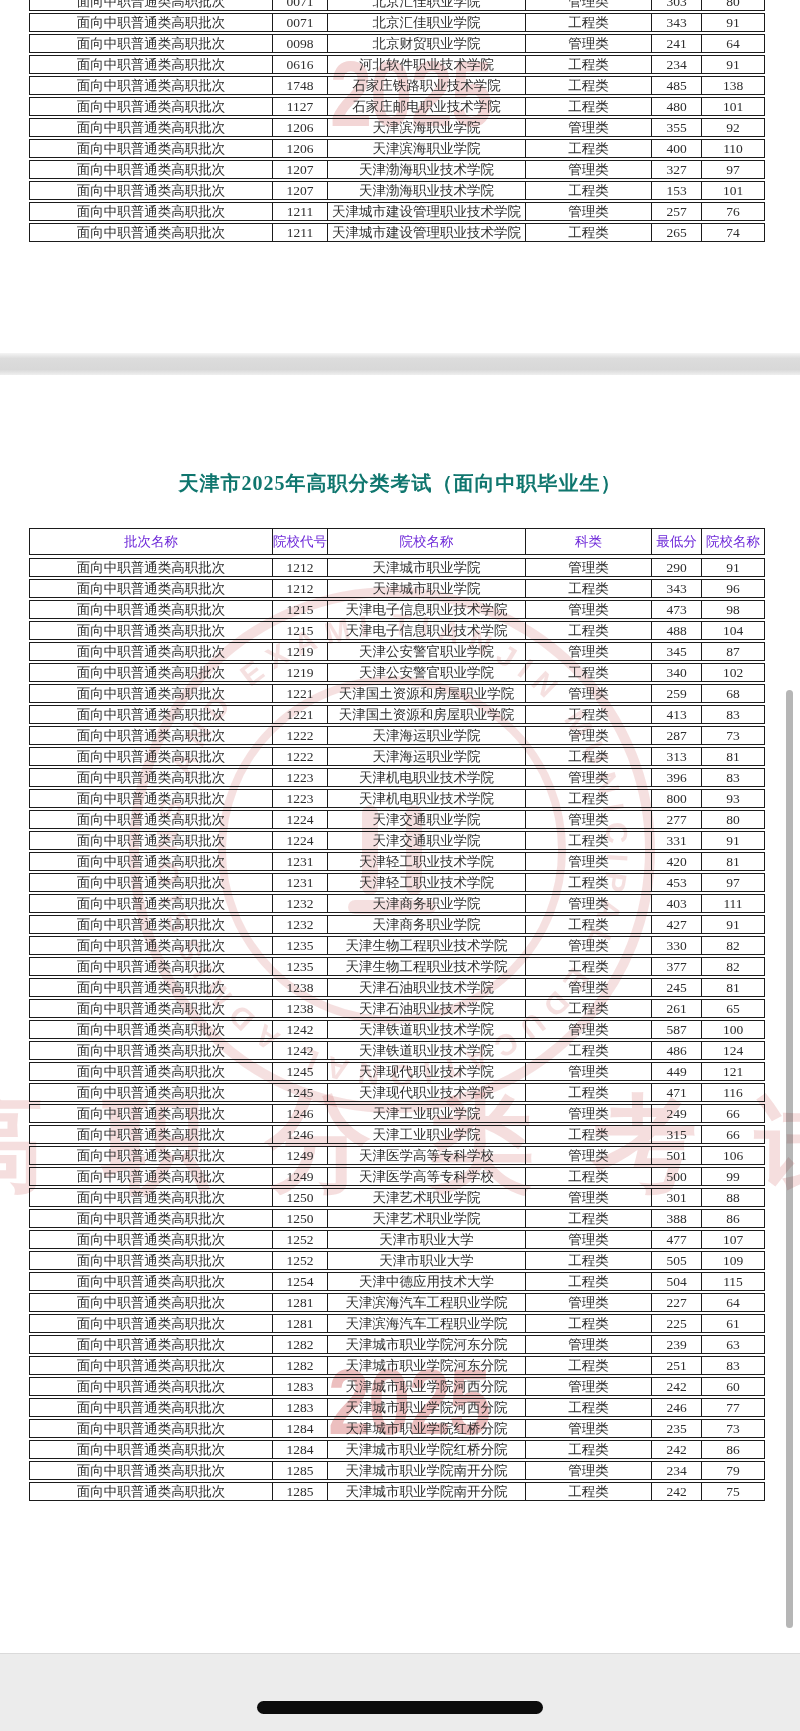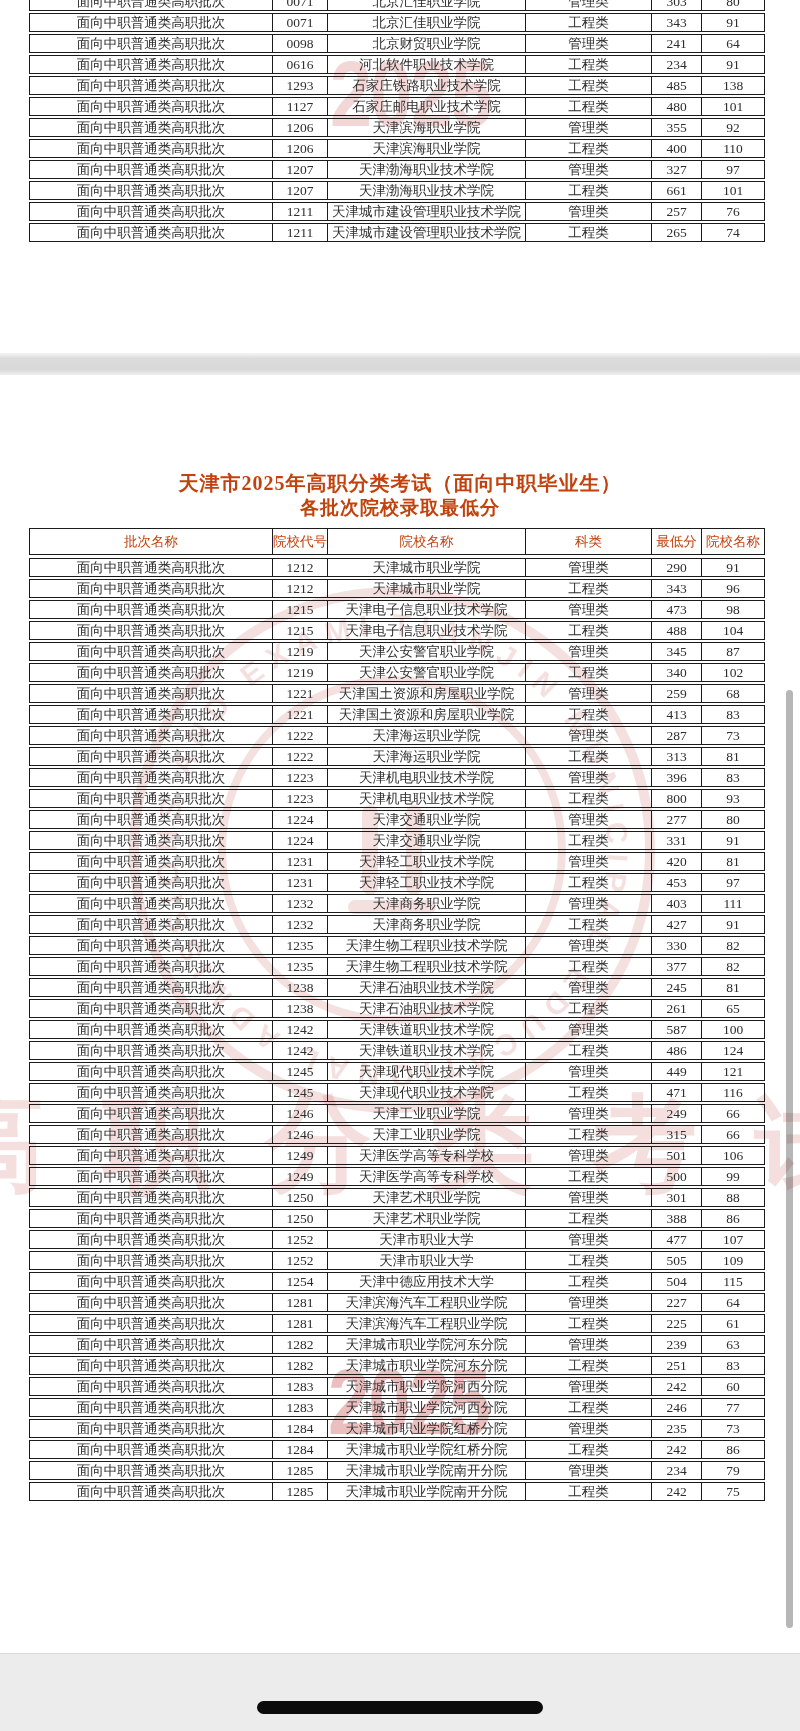--- a/index.html
+++ b/index.html
@@ -18,33 +18,33 @@
   }
   
   .tbl{position:absolute;left:29px;width:736px;}
   #tbl1{top:-8px;}
   #tbl2{top:153px;}
   .t-row{
     display:flex;box-sizing:border-box;height:19px;margin-bottom:2px;
     border:1.5px solid #1b1b1b;background:transparent;align-items:stretch;
   }
   .t-row.header{height:27px;margin-bottom:3px;
-    font-family:Liberation Sans, sans-serif;font-size:15px;color:#c2410c;}
+    font-family:Liberation Sans, sans-serif;font-size:15px;color:#6d28d9;}
   .cell{
     box-sizing:border-box;display:flex;align-items:center;justify-content:center;
     font-size:13.5px;line-height:1;white-space:nowrap;overflow:hidden;
   }
   .c0{width:242px;}
   .c1{width:55px;border-left:1.5px solid #1b1b1b;}
   .c2{width:198px;border-left:1.5px solid #1b1b1b;}
   .c3{width:126px;border-left:1.5px solid #1b1b1b;}
   .c4{width:50px;border-left:1.5px solid #1b1b1b;}
   .c5{flex:1;border-left:1.5px solid #1b1b1b;}
   
-  .doc-title{position:absolute;left:0;width:800px;text-align:center;font-weight:bold;color:#c2410c;}
+  .doc-title{position:absolute;left:0;width:800px;text-align:center;font-weight:bold;color:#0f766e;}
   #title1{top:95px;font-size:20px;letter-spacing:1px;}
   #title2{top:120px;font-size:19px;letter-spacing:1px;}
   
   .wm{position:absolute;pointer-events:none;
       font-family:"Liberation Sans","DejaVu Sans",sans-serif;font-weight:bold;}
   .wm-year{font-size:92px;transform:scaleX(0.82);transform-origin:left center;letter-spacing:-2px;}
   #wm-year-p1{left:330px;top:42px;color:rgba(206,92,92,0.25);}
   #wm-year-p2{left:328px;top:975px;color:rgba(198,66,66,0.34);}
   #wm-bigtext{
     left:-60px;top:700px;width:920px;font-size:105px;letter-spacing:58px;
@@ -98,21 +98,21 @@
       <div class="t-row">
         <div class="cell c0">面向中职普通类高职批次</div>
         <div class="cell c1">0616</div>
         <div class="cell c2">河北软件职业技术学院</div>
         <div class="cell c3">工程类</div>
         <div class="cell c4">234</div>
         <div class="cell c5">91</div>
       </div>
       <div class="t-row">
         <div class="cell c0">面向中职普通类高职批次</div>
-        <div class="cell c1">1293</div>
+        <div class="cell c1">1748</div>
         <div class="cell c2">石家庄铁路职业技术学院</div>
         <div class="cell c3">工程类</div>
         <div class="cell c4">485</div>
         <div class="cell c5">138</div>
       </div>
       <div class="t-row">
         <div class="cell c0">面向中职普通类高职批次</div>
         <div class="cell c1">1127</div>
         <div class="cell c2">石家庄邮电职业技术学院</div>
         <div class="cell c3">工程类</div>
@@ -141,21 +141,21 @@
         <div class="cell c2">天津渤海职业技术学院</div>
         <div class="cell c3">管理类</div>
         <div class="cell c4">327</div>
         <div class="cell c5">97</div>
       </div>
       <div class="t-row">
         <div class="cell c0">面向中职普通类高职批次</div>
         <div class="cell c1">1207</div>
         <div class="cell c2">天津渤海职业技术学院</div>
         <div class="cell c3">工程类</div>
-        <div class="cell c4">661</div>
+        <div class="cell c4">153</div>
         <div class="cell c5">101</div>
       </div>
       <div class="t-row">
         <div class="cell c0">面向中职普通类高职批次</div>
         <div class="cell c1">1211</div>
         <div class="cell c2">天津城市建设管理职业技术学院</div>
         <div class="cell c3">管理类</div>
         <div class="cell c4">257</div>
         <div class="cell c5">76</div>
       </div>
@@ -186,21 +186,20 @@
     <rect x="250" y="235" width="16" height="90" rx="8" fill="#c85050"></rect>
     <rect x="294" y="235" width="16" height="90" rx="8" fill="#c85050"></rect>
     <rect x="236" y="330" width="88" height="14" rx="7" fill="#c85050"></rect>
   </svg>
 
   <div class="wm" id="wm-bigtext">高职分类考试</div>
 
   <div class="wm wm-year" id="wm-year-p2">2025</div>
 
   <div class="doc-title" id="title1">天津市2025年高职分类考试（面向中职毕业生）</div>
-  <div class="doc-title" id="title2">各批次院校录取最低分</div>
 
   <div class="tbl" id="tbl2">
     <div class="t-row header">
       <div class="cell c0">批次名称</div>
       <div class="cell c1">院校代号</div>
       <div class="cell c2">院校名称</div>
       <div class="cell c3">科类</div>
       <div class="cell c4">最低分</div>
       <div class="cell c5">院校名称</div>
     </div>

